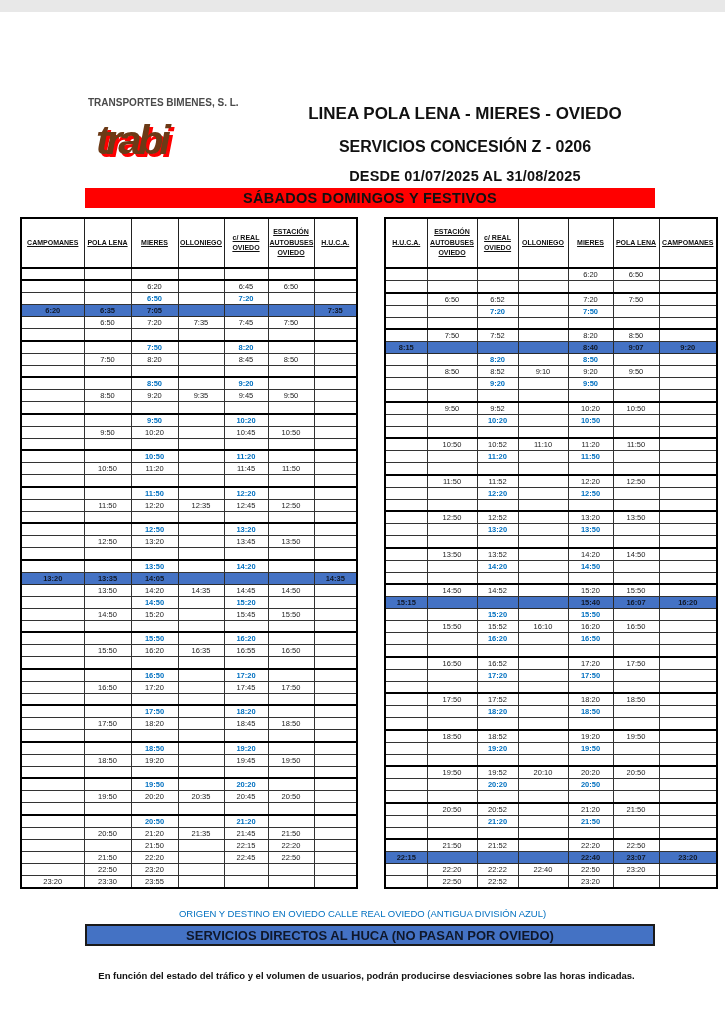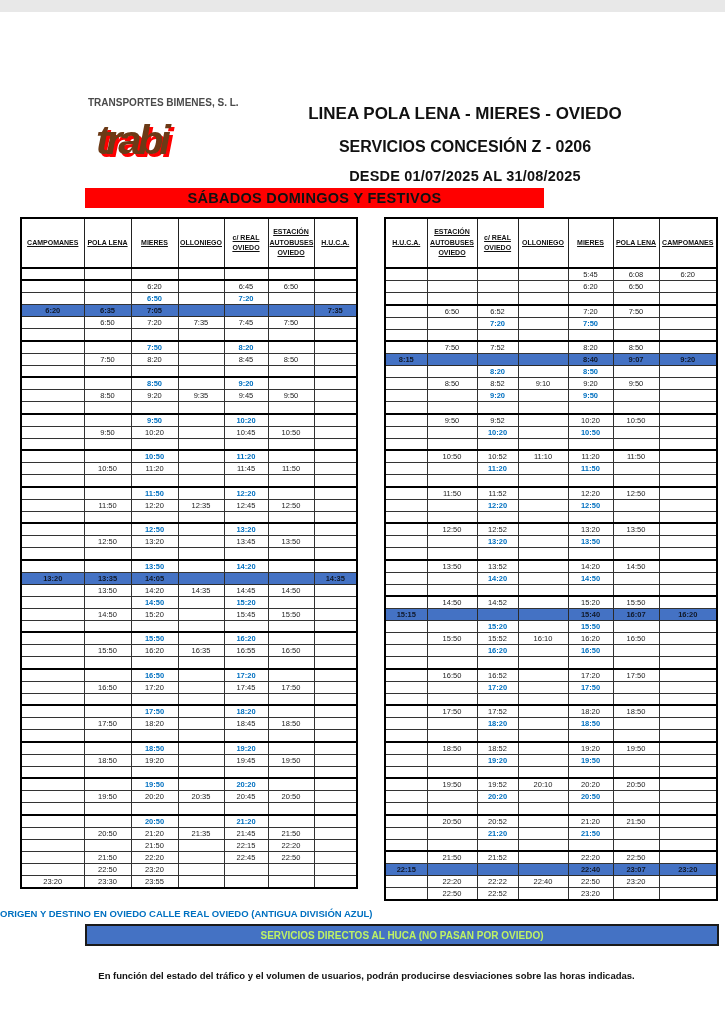--- a/index.html
+++ b/index.html
@@ -25,21 +25,21 @@
     letter-spacing: -4px; line-height: 1;
     color: #6b3a16;
     text-shadow: 3px 3px 0 var(--banner-red, #e8401c);
     transform: scaleY(0.95);
   }
   .head-center { position: absolute; left: 255px; width: 420px; text-align: center; color: #111; }
   .line-title   { top: 92px;  font-size: 17px; font-weight: 700; }
   .concession   { top: 126px; font-size: 16px; font-weight: 700; }
   .daterange    { top: 156px; font-size: 14.5px; font-weight: 700; letter-spacing: 0.2px; }
   .banner {
-    position: absolute; left: 85px; top: 176px; width: 459px; height: 20px;
+    position: absolute; left: 85px; top: 176px; width: 570px; height: 20px;
     background: var(--banner-red, #FF0000);
     color: #111; font-size: 14.5px; font-weight: 700;
     text-align: center; line-height: 20px; letter-spacing: 0.3px;
   }
   
   .tables {
     position: absolute; left: 20px; top: 205px; width: 698px;
     display: flex; gap: 26px; align-items: flex-start;
   }
   table {
@@ -73,28 +73,28 @@
   .tbl-left  th:nth-child(3){width:47px} .tbl-left  th:nth-child(4){width:46px}
   .tbl-left  th:nth-child(5){width:44px} .tbl-left  th:nth-child(6){width:46px}
   .tbl-left  th:nth-child(7){width:43px}
   .tbl-right th:nth-child(1){width:42px} .tbl-right th:nth-child(2){width:50px}
   .tbl-right th:nth-child(3){width:41px} .tbl-right th:nth-child(4){width:50px}
   .tbl-right th:nth-child(5){width:45px} .tbl-right th:nth-child(6){width:46px}
   .tbl-right th:nth-child(7){width:58px}
   
   .note-origin {
     position: absolute; left: 0; right: 0; top: 896px;
-    font-size: 9.5px; font-weight: 700;
+    text-align: center; font-size: 9.5px; font-weight: 400;
     color: var(--blue-text, #0070C0);
   }
   .huca-bar {
-    position: absolute; left: 85px; top: 912px; width: 634px; height: 22px;
+    position: absolute; left: 85px; top: 912px; width: 570px; height: 22px;
     background: var(--highlight-blue, #4472C4);
     border: 2px solid #1a1a1a;
-    color: #bef264; font-size: 10px; font-weight: 600;
+    color: #0f172a; font-size: 13px; font-weight: 600;
     text-align: center; line-height: 19px;
   }
   .note-1 {
     position: absolute; left: 0; right: 0; top: 944px;
     text-align: center; font-size: 9.5px; font-weight: 700; color: #111;
   }
   .note-2 {
     position: absolute; left: 8px; right: 0; top: 958px;
     text-align: center; font-size: 9.5px; font-weight: 700; color: #111;
   }
@@ -597,29 +597,20 @@
             <th><span>POLA LENA</span></th>
             <th><span>CAMPOMANES</span></th>
           </tr>
         </thead>
         <tbody>
           <tr class="row-normal">
             <td></td>
             <td></td>
             <td></td>
             <td></td>
-            <td>5:45</td>
-            <td>6:08</td>
-            <td>6:20</td>
-          </tr>
-          <tr class="row-normal">
-            <td></td>
-            <td></td>
-            <td></td>
-            <td></td>
             <td>6:20</td>
             <td>6:50</td>
             <td></td>
           </tr>
           <tr class="row-empty">
             <td></td>
             <td></td>
             <td></td>
             <td></td>
             <td></td>

